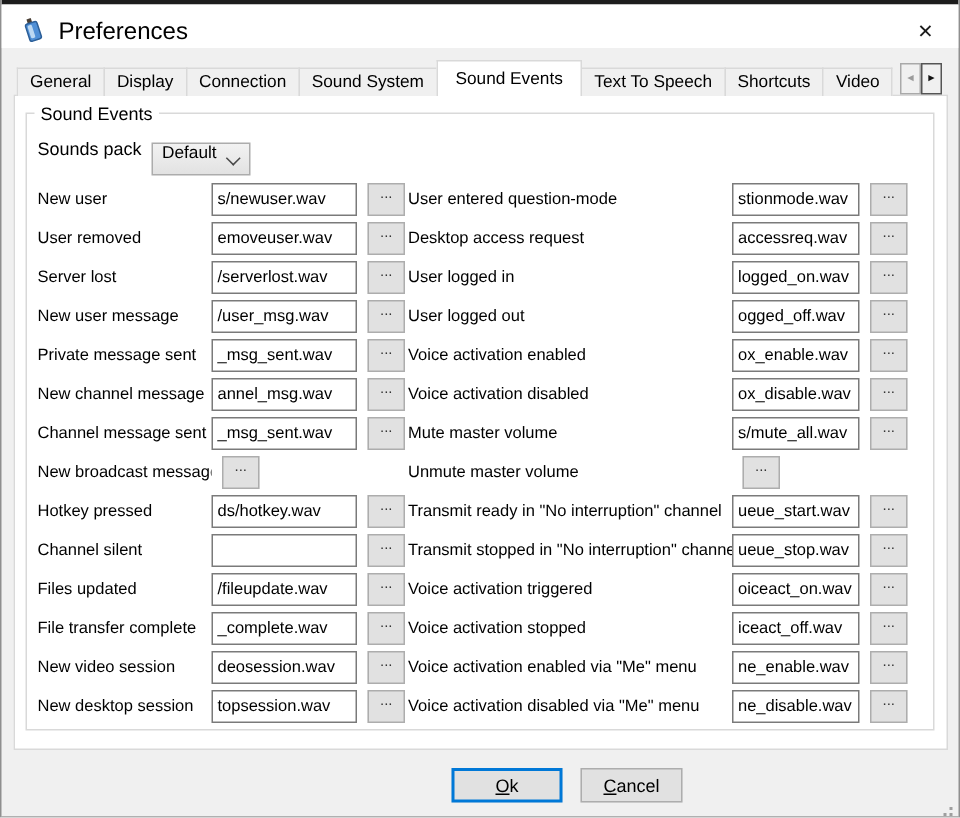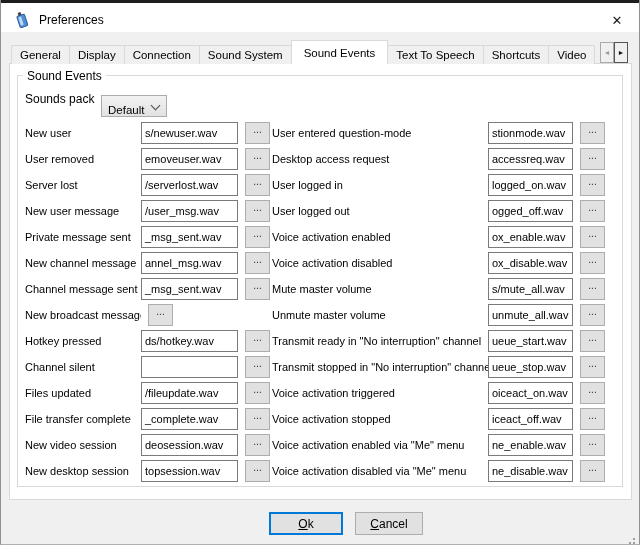--- a/index.html
+++ b/index.html
@@ -5,53 +5,53 @@
   html,body{margin:0;padding:0;background:#d4d4d4;}
   .window{
     position:relative;width:640px;height:545px;background:#f0f0f0;
     font-family:"Liberation Sans",sans-serif;color:#000;box-sizing:border-box;
     border-left:1px solid #8f8f8f;border-right:1px solid #8f8f8f;border-bottom:1px solid #b0b0b0;
     overflow:hidden;
   }
   .top-strip{position:absolute;top:0;left:0;right:0;height:3px;background:#1d1d1d;}
   .titlebar{position:absolute;top:3px;left:0;right:0;height:29px;background:#ffffff;}
   .app-icon{position:absolute;left:13px;top:8px;width:17px;height:17px;}
-  .title-text{position:absolute;left:38px;top:10px;font-size:12px;}
+  .title-text{position:absolute;left:38px;top:10px;font-size:16px;}
   .close-btn{position:absolute;right:4px;top:3px;width:36px;height:28px;display:flex;align-items:center;justify-content:center;font-size:13px;color:#1b1b1b;background:transparent;border:none;cursor:default;}
   
   .tab-strip{position:absolute;left:10px;top:40px;width:589px;height:24px;display:flex;align-items:flex-end;overflow:hidden;z-index:5;}
   .tab{height:19px;padding:4px 8px;background:#f0f0f0;border:1px solid #d9d9d9;border-bottom:none;display:flex;align-items:center;font-size:11.5px;margin-right:-1px;white-space:nowrap;box-sizing:border-box;}
   .tab.selected{height:24px;padding:0 12px;background:#ffffff;position:relative;z-index:6;}
   .tab-scroll{position:absolute;left:599px;top:42px;display:flex;z-index:7;}
   .tab-scroll button{width:14px;height:21px;font-size:7px;padding:0;display:flex;align-items:center;justify-content:center;background:#f0f0f0;border:1px solid #a9a9a9;}
   .tab-scroll .sc-left{color:#9b9b9b;}
   .tab-scroll .sc-right{color:#111;border-color:#555;}
   
   .tab-page{position:absolute;left:8px;top:63px;width:623px;height:437px;background:#ffffff;border:1px solid #d9d9d9;box-sizing:border-box;z-index:1;}
   
   .groupbox{position:absolute;left:16px;top:75px;width:606px;height:412px;border:1px solid #d9d9d9;box-sizing:border-box;z-index:2;}
   .group-label{position:absolute;left:22px;top:69px;background:#ffffff;padding:0 4px;font-size:12px;z-index:3;}
   
   .sp-label{position:absolute;left:24px;top:92px;font-size:12px;z-index:3;}
-  .combo{position:absolute;left:100px;top:95px;width:66px;height:22px;background:linear-gradient(#f2f2f2,#e2e2e2);border:1px solid #acacac;box-sizing:border-box;display:flex;align-items:flex-end;z-index:3;font-size:11.5px;padding-left:6px;}
+  .combo{position:absolute;left:100px;top:95px;width:66px;height:22px;background:linear-gradient(#f2f2f2,#e2e2e2);border:1px solid #acacac;box-sizing:border-box;display:flex;align-items:flex-start;z-index:3;font-size:11.5px;padding-left:6px;}
   .combo .chev{position:absolute;right:7px;top:6px;width:6px;height:6px;border-right:1.4px solid #4a4a4a;border-bottom:1.4px solid #4a4a4a;transform:rotate(45deg);}
   
   .col{position:absolute;display:flex;flex-direction:column;z-index:3;}
   .col-left{left:24px;top:122px;}
   .col-right{left:271px;top:122px;}
   .row{display:flex;align-items:center;height:22px;margin-bottom:4px;}
   .rlabel{font-size:11px;white-space:nowrap;overflow:hidden;flex:none;}
   .col-left .rlabel{width:116px;}
   .col-right .rlabel{width:216px;}
   .field{height:22px;box-sizing:border-box;background:#fff;border:1px solid #7a7a7a;font-size:11px;padding:2px 3px;display:flex;align-items:center;white-space:nowrap;overflow:hidden;flex:none;}
   .col-left .field{width:97px;}
   .col-right .field{width:85px;}
   .browse{margin-left:7px;width:25px;height:22px;box-sizing:border-box;background:#e1e1e1;border:1px solid #adadad;font-size:10px;line-height:8px;padding:0 0 6px 0;color:#333;flex:none;}
   
-  .btn{position:absolute;top:512px;height:23px;background:#e1e1e1;font-size:12px;display:flex;align-items:center;justify-content:center;box-sizing:border-box;}
+  .btn{position:absolute;top:512px;height:23px;background:#e1e1e1;font-size:12px;display:flex;align-items:center;justify-content:center;box-sizing:border-box;margin-left:32px;}
   .btn-ok{left:268px;width:74px;border:2px solid #0078d7;}
   .btn-cancel{left:354px;width:68px;border:1px solid #adadad;}
   .ak{display:block;}
   .ak::first-letter{text-decoration:underline;}
   .grip{position:absolute;right:4px;bottom:4px;width:2px;height:2px;background:#9e9e9e;
     box-shadow:-8px 8px #9e9e9e,0 8px #9e9e9e,-4px 4px #9e9e9e, -8px 0 transparent, 0 0 #9e9e9e, -4px 8px #9e9e9e, 0 4px #9e9e9e;}
 </style>
 </head>
 <body>
 
@@ -200,21 +200,20 @@
         <div class="field">ox_disable.wav</div>
         <button class="browse">...</button>
       </div>
       <div class="row">
         <span class="rlabel">Mute master volume</span>
         <div class="field">s/mute_all.wav</div>
         <button class="browse">...</button>
       </div>
       <div class="row">
         <span class="rlabel">Unmute master volume</span>
-        <div class="field">unmute_all.wav</div>
         <button class="browse">...</button>
       </div>
       <div class="row">
         <span class="rlabel">Transmit ready in "No interruption" channel</span>
         <div class="field">ueue_start.wav</div>
         <button class="browse">...</button>
       </div>
       <div class="row">
         <span class="rlabel">Transmit stopped in "No interruption" channel</span>
         <div class="field">ueue_stop.wav</div>

